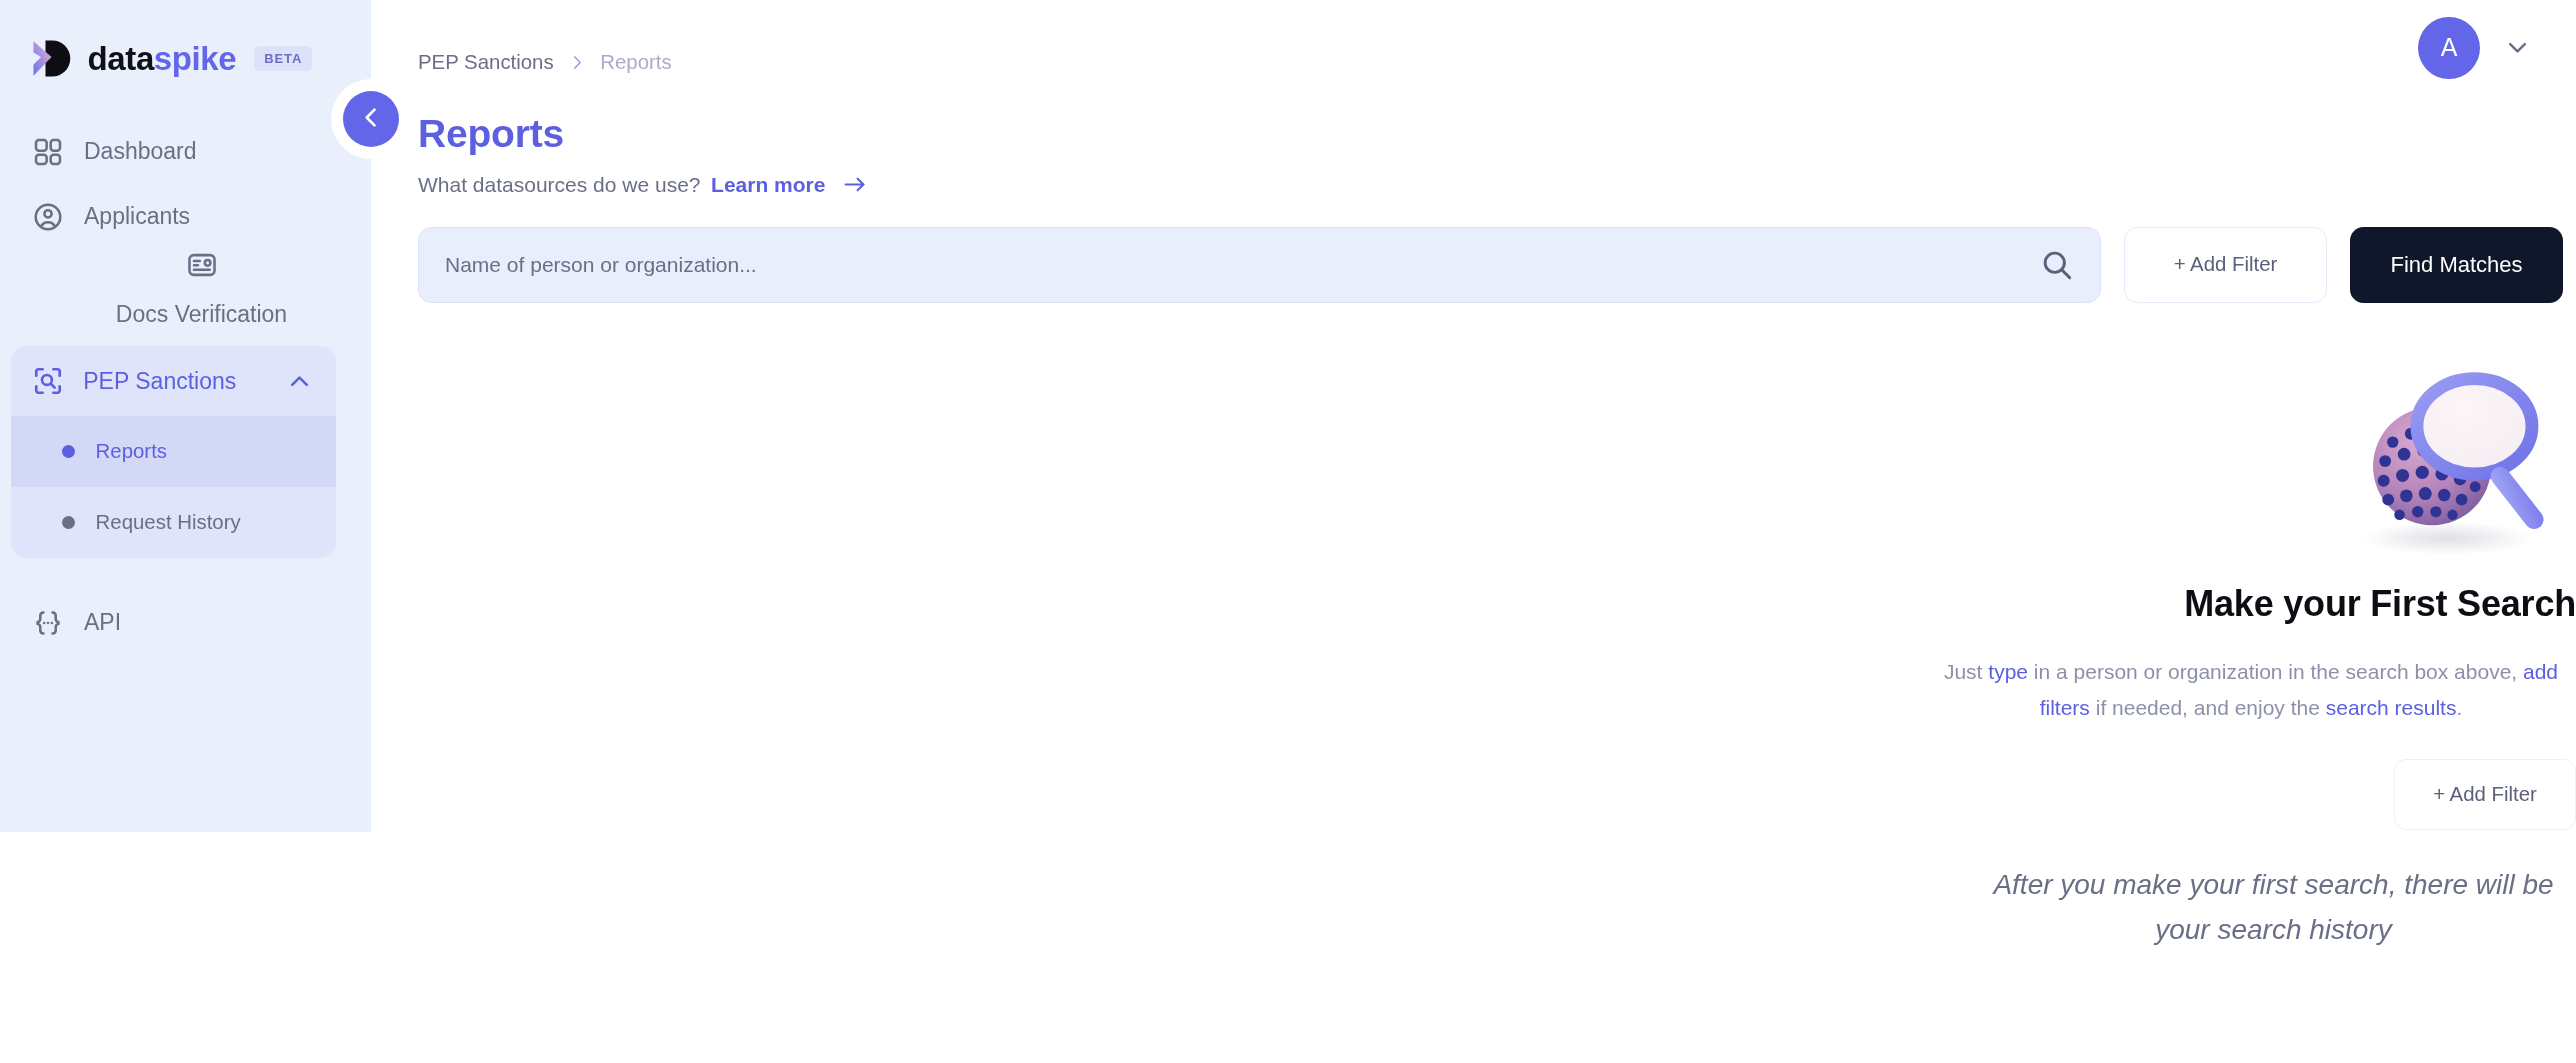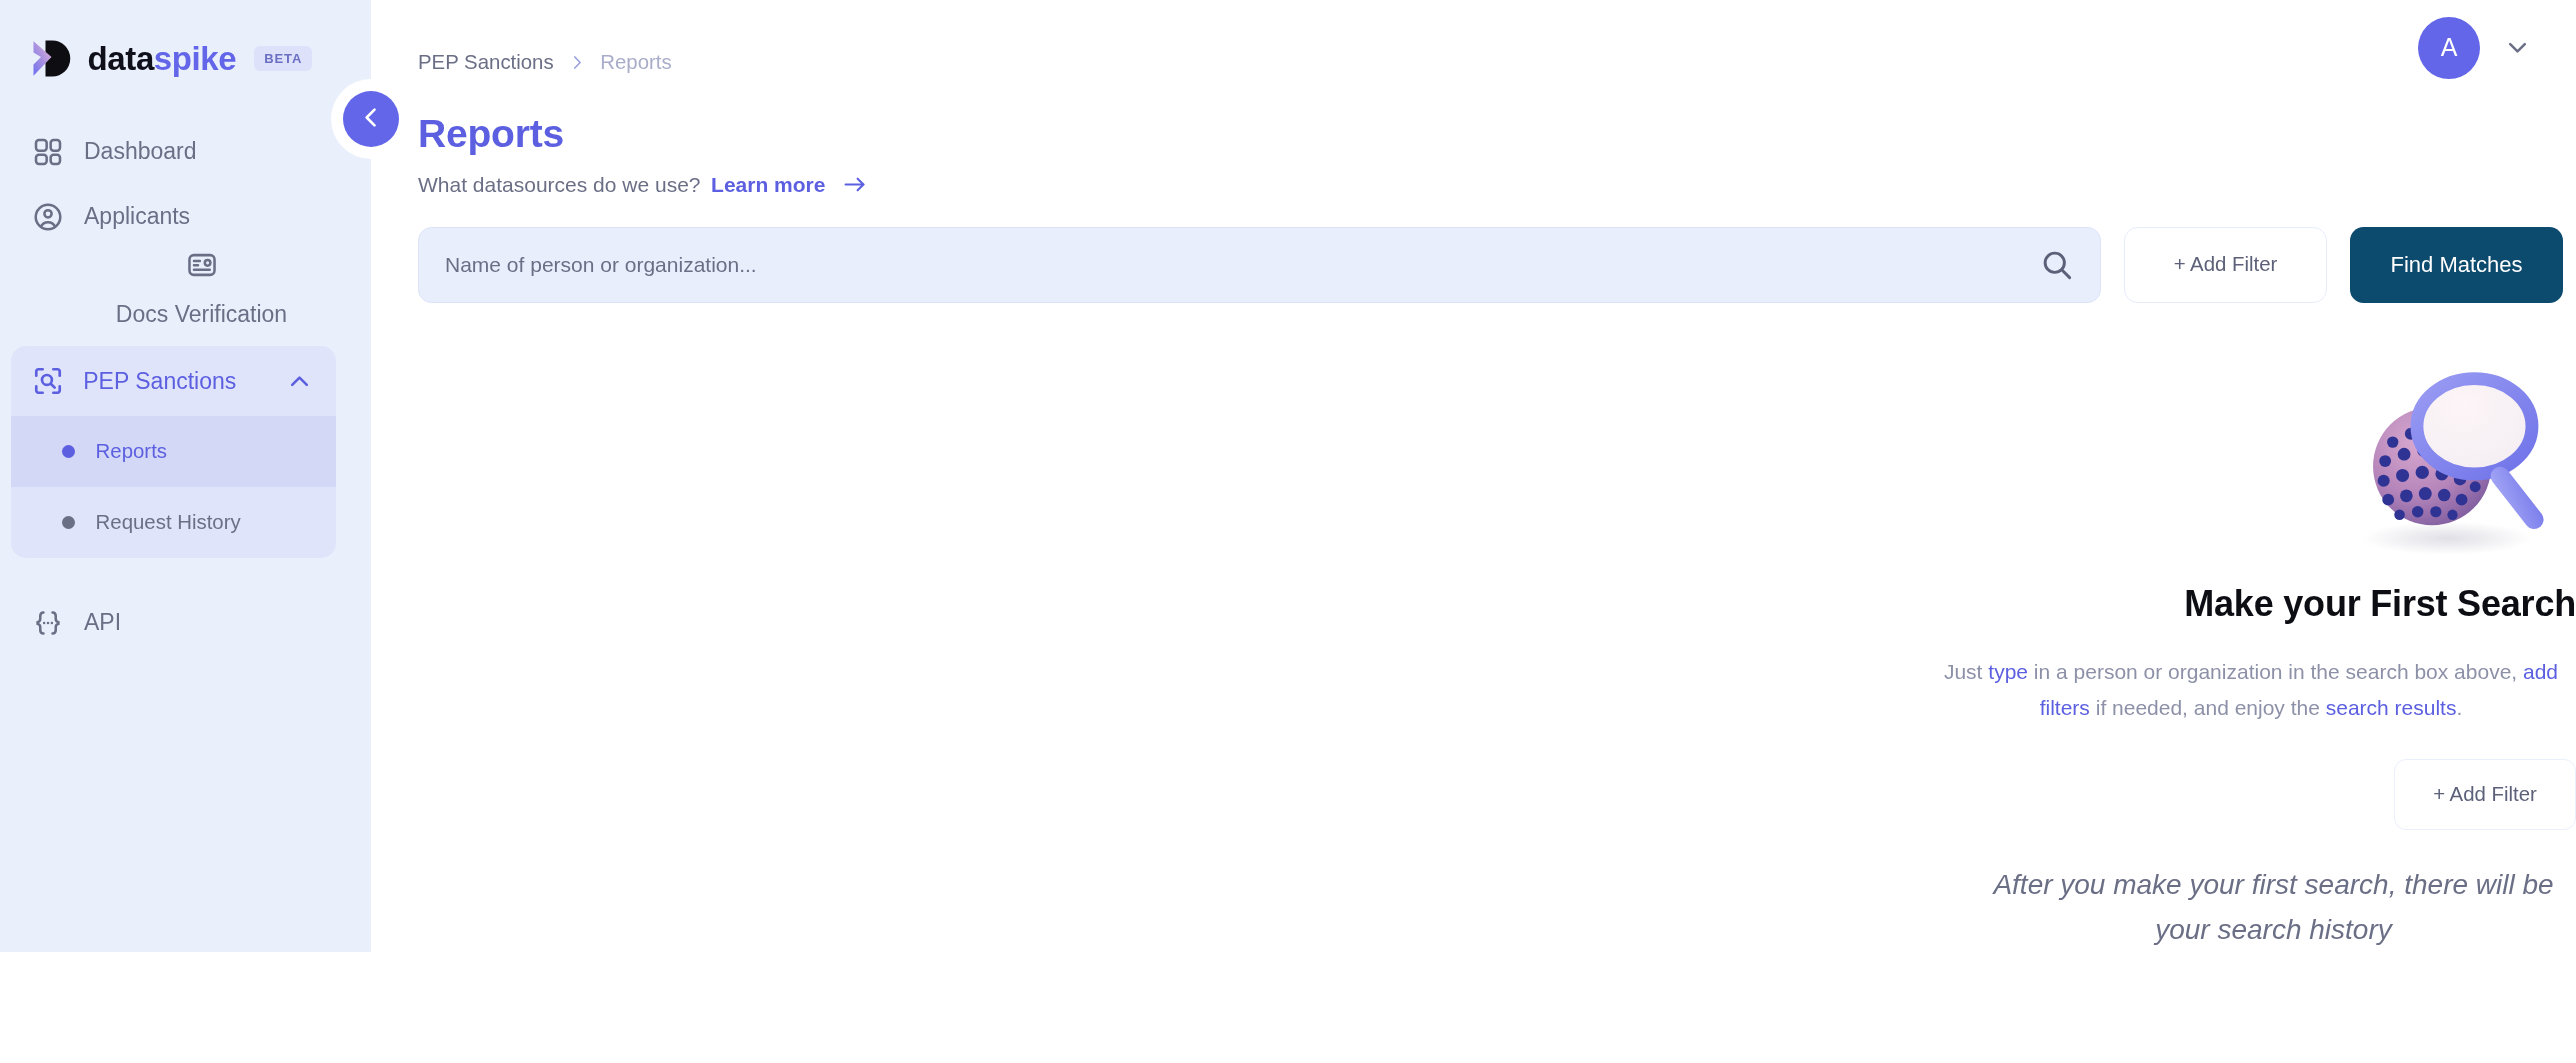--- a/index.html
+++ b/index.html
@@ -7,21 +7,21 @@
     width: 2576px; height: 1063px;
     font-family: "Liberation Sans", sans-serif;
     background: #ffffff;
     overflow: hidden;
   }
   .app { position: relative; width: 2576px; height: 1063px; display: flex; }
 
   
   .sidebar {
     position: relative;
-    width: 371px; height: 952px;
+    width: 371px; height: 832px;
     background: #e9effb;
     flex: 0 0 371px;
     padding-top: 0;
   }
   .logo-row {
     display: flex; align-items: center;
     padding: 39px 0 0 32px;
     gap: 13.6px;
   }
   .logo-mark { width: 42px; height: 39px; flex: 0 0 42px; }
@@ -160,21 +160,21 @@
   .btn-add-filter {
     width: 203px; height: 76px;
     background: #ffffff; border: 1.5px solid #e7ecfa;
     border-radius: 13.6px;
     display: flex; align-items: center; justify-content: center;
     gap: 10.6px; font-size: 20.4px; color: #5c6079; cursor: pointer;
     font-family: "Liberation Sans", sans-serif;
   }
   .btn-find {
     width: 213px; height: 76px;
-    background: #0c4a6e; border: none; border-radius: 13.6px;
+    background: #0f172a; border: none; border-radius: 13.6px;
     color: #ffffff; font-size: 22px; cursor: pointer;
     font-family: "Liberation Sans", sans-serif;
   }
 
   
   .empty {
     display: flex; flex-direction: column; align-items: flex-end;
     padding-top: 40px;
   }
   .illus { width: 250px; height: 227px; }

